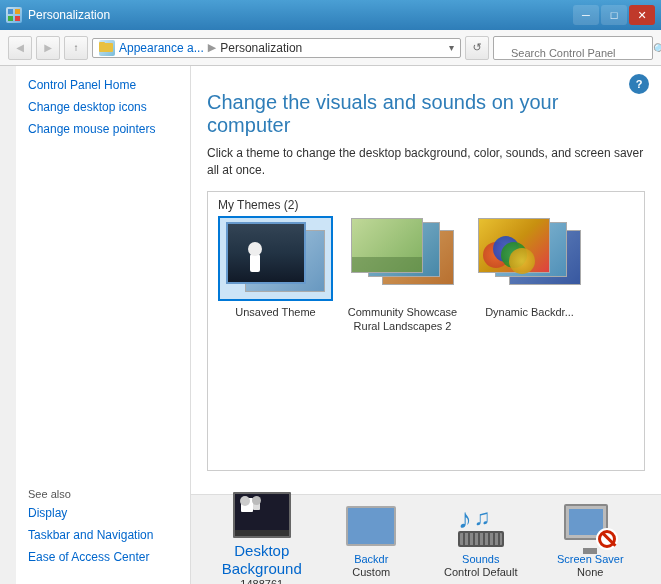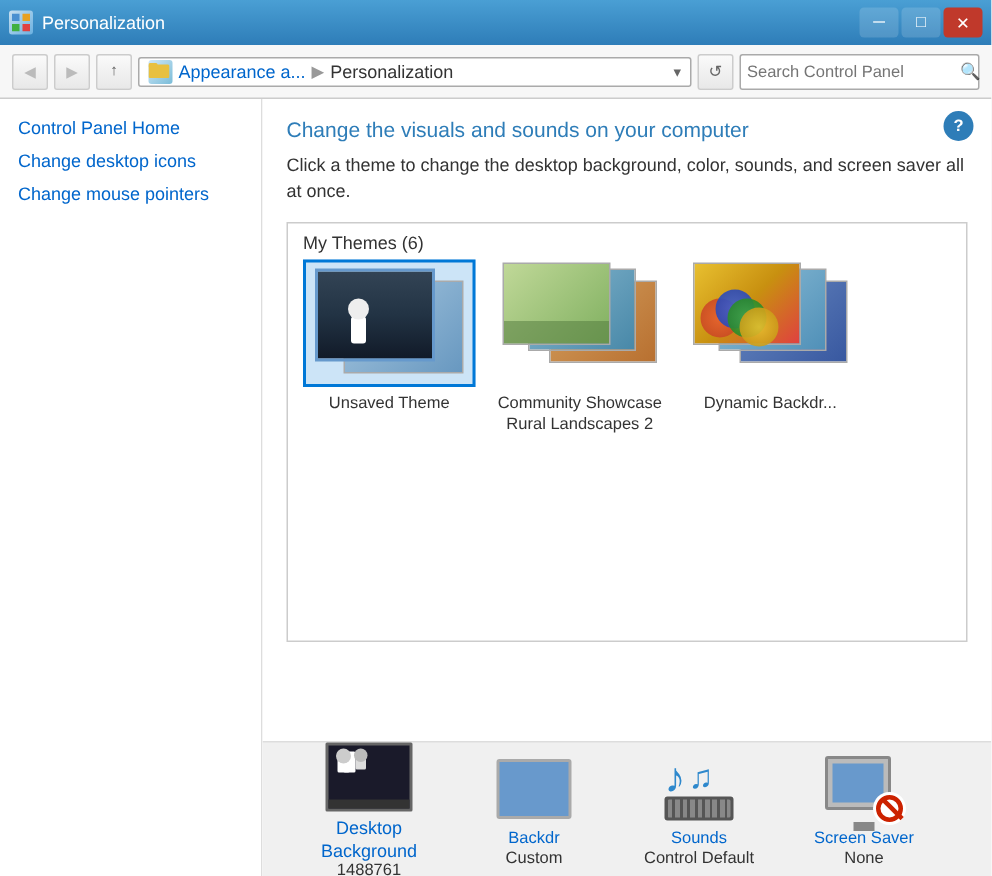--- a/index.html
+++ b/index.html
@@ -111,23 +111,23 @@
       background: linear-gradient(to bottom, #fafafa, #e8e8e8);
       border-radius: 2px;
       display: flex; align-items: center; justify-content: center;
       cursor: pointer; font-size: 11px; color: #666;
     }
     .search-bar {
       width: 160px;
       height: 24px;
       border: 1px solid #aaa;
       border-radius: 2px;
-      display: flex; align-items: center;
+      display: flex; align-items: flex-end;
       background: white;
-      padding: 0 4px;
+      padding: 0 17px;
     }
     .search-input {
       flex: 1;
       border: none; outline: none;
       font-size: 11px; color: #aaa;
       background: transparent;
     }
     .search-icon-btn {
       width: 18px; height: 18px;
       display: flex; align-items: center; justify-content: center;
@@ -155,23 +155,24 @@
       text-decoration: none;
     }
     .sidebar-section {
       margin-top: 16px;
       color: #555;
       font-size: 11px;
       margin-bottom: 6px;
     }
     .page-title {
       color: #2e7db8;
-      font-size: 14px;
+      font-size: 20px;
       font-weight: 300;
       margin-bottom: 8px;
+      margin-top: 13px;
     }
     .page-subtitle {
       color: #333;
       font-size: 12px;
       margin-bottom: 12px;
       line-height: 1.4;
     }
 
     
     .themes-container {
@@ -419,20 +420,21 @@
     }
 
     
     .sidebar-full {
       width: 175px;
       background: white;
       border-right: 1px solid #ddd;
       display: flex;
       flex-direction: column;
       overflow: hidden;
+      margin-left: 16px;
     }
     .sidebar-top-links {
       padding: 12px;
       flex: 1;
     }
     .sidebar-bottom-section {
       padding: 12px;
       border-top: none;
     }
   </style>
@@ -483,32 +485,38 @@
 
 <div class="main-wrapper">
   <div class="content-wrapper">
 
     <div class="sidebar-full">
       <div class="sidebar-top-links">
         <a class="sidebar-link">Control Panel Home</a>
         <a class="sidebar-link">Change desktop icons</a>
         <a class="sidebar-link">Change mouse pointers</a>
       </div>
+      <div class="sidebar-bottom-section">
+        <div class="sidebar-section">See also</div>
+        <a class="sidebar-link">Display</a>
+        <a class="sidebar-link">Taskbar and Navigation</a>
+        <a class="sidebar-link">Ease of Access Center</a>
+      </div>
     </div>
 
     <div class="content-right">
       <div class="content-scroll">
         <div style="position:relative;">
           <div class="help-btn" style="position:absolute; right:-4px; top:-4px;">?</div>
         </div>
         <div class="page-title">Change the visuals and sounds on your computer</div>
         <div class="page-subtitle">Click a theme to change the desktop background, color, sounds, and screen saver all at once.</div>
 
         <div class="themes-container">
-          <div class="themes-section-label">My Themes (6)</div>
+          <div class="themes-section-label">My Themes (2)</div>
           <div class="themes-grid">
 
             <div class="theme-item">
               <div class="theme-preview selected">
                 <div class="preview-stack">
 
                   <div style="position:absolute;top:12px;right:6px;width:80px;height:62px;background:linear-gradient(135deg,#a8c8e0 0%,#6898c0 100%);border:1px solid #aaa;"></div>
 
                   <div style="position:absolute;top:4px;left:6px;width:80px;height:62px;background:linear-gradient(to bottom,#334455 0%,#223344 50%,#111a28 100%);border:2px solid #6699cc;">
                     <div style="position:absolute;bottom:10px;left:22px;width:10px;height:18px;background:white;border-radius:2px;"></div>
@@ -559,21 +567,21 @@
         <div class="toolbar-item">
           <div class="toolbar-icon-area">
             <div class="desktop-bg-icon">
 
               <div style="position:absolute;top:4px;left:6px;width:8px;height:14px;background:white;border-radius:1px;"></div>
               <div style="position:absolute;top:4px;left:18px;width:7px;height:12px;background:#ddd;border-radius:1px;"></div>
               <div style="position:absolute;top:2px;left:5px;width:10px;height:10px;background:#ccc;border-radius:50%;"></div>
               <div style="position:absolute;top:2px;left:17px;width:9px;height:9px;background:#bbb;border-radius:50%;"></div>
             </div>
           </div>
-          <div class="toolbar-label" style="font-size:12px;color:#0066cc;text-align:center;">Desktop Background</div>
+          <div class="toolbar-label" style="font-size:15px;color:#0066cc;text-align:center;">Desktop Background</div>
           <div class="toolbar-sublabel">1488761</div>
         </div>
 
         <div class="toolbar-item">
           <div class="toolbar-icon-area">
             <div class="color-icon"></div>
           </div>
           <div class="toolbar-label">Backdr</div>
           <div class="toolbar-sublabel">Custom</div>
         </div>

